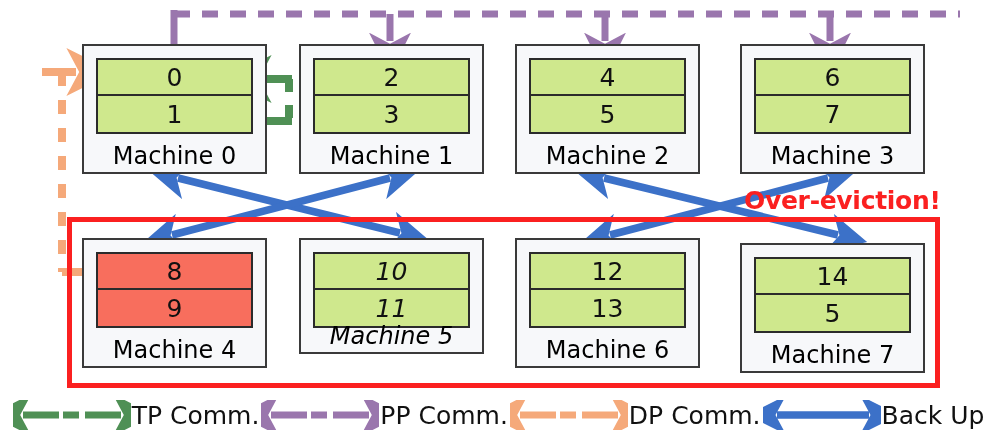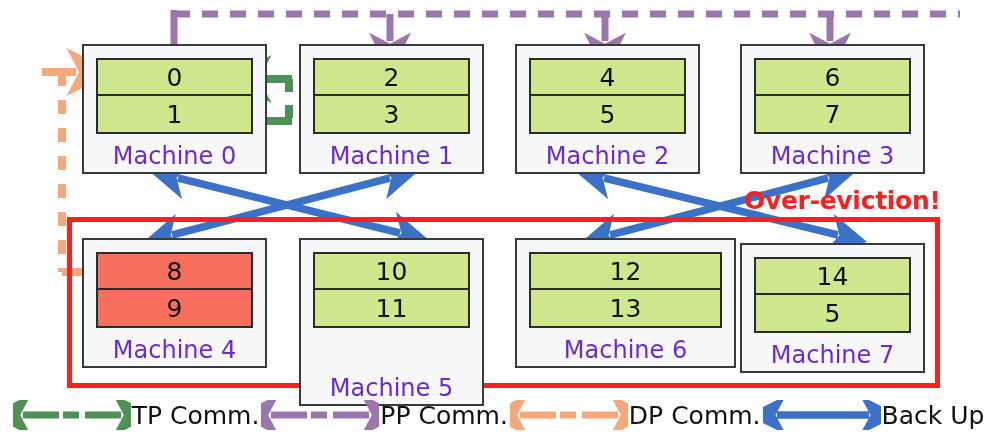--- a/index.html
+++ b/index.html
@@ -7,21 +7,21 @@
   #stage{position:relative;width:997px;height:437px;overflow:hidden;background:#fff;}
   #svg-layer{position:absolute;left:0;top:0;width:997px;height:437px;}
 
   .machine{position:absolute;background:#f7f8fa;border:2.5px solid #3a3a3a;box-sizing:border-box;}
   .cells{position:absolute;left:12px;top:12px;right:12px;border:2.5px solid #2b2b2b;box-sizing:border-box;}
   .cell{height:36px;display:flex;align-items:center;justify-content:center;
         font-size:25px;color:#111;box-sizing:border-box;line-height:1;}
   .cell.green{background:#cfe88d;}
   .cell.red{background:#f86e5d;}
   .cell.top{border-bottom:2.5px solid #2b2b2b;}
-  .mlabel{position:absolute;left:0;right:0;bottom:4px;text-align:center;font-size:24px;color:#6d28d9;line-height:1;}
+  .mlabel{position:absolute;left:0;right:0;bottom:4px;text-align:center;font-size:24px;color:#000000;line-height:1;}
 
   #redbox{position:absolute;border:5px solid #fb2020;box-sizing:border-box;}
   #overev{position:absolute;color:#fb2020;font-weight:bold;font-size:25px;letter-spacing:-0.3px;white-space:nowrap;}
 
   #legend{position:absolute;left:0;bottom:0;width:997px;height:44px;display:flex;align-items:center;justify-content:center;}
   .leg{display:flex;align-items:center;}
   .leg .lbl{font-size:25px;color:#111;line-height:1;margin-left:1px;}
   .leg svg{display:block;}
 </style>
 </head>
@@ -117,29 +117,29 @@
   </div>
 
   <div class="machine" style="left:82px;top:238px;width:185px;height:130px;">
     <div class="cells">
       <div class="cell red top">8</div>
       <div class="cell red">9</div>
     </div>
     <div class="mlabel">Machine 4</div>
   </div>
 
-  <div class="machine" style="left:299px;top:238px;width:185px;height:168px;">
+  <div class="machine" style="left:299px;top:238px;width:185px;height:116px;font-style:italic;">
     <div class="cells">
       <div class="cell green top">10</div>
       <div class="cell green">11</div>
     </div>
     <div class="mlabel">Machine 5</div>
   </div>
 
-  <div class="machine" style="left:515px;top:238px;width:221px;height:130px;">
+  <div class="machine" style="left:515px;top:238px;width:185px;height:130px;">
     <div class="cells">
       <div class="cell green top">12</div>
       <div class="cell green">13</div>
     </div>
     <div class="mlabel">Machine 6</div>
   </div>
 
   <div class="machine" style="left:740px;top:243px;width:185px;height:130px;">
     <div class="cells">
       <div class="cell green top">14</div>

